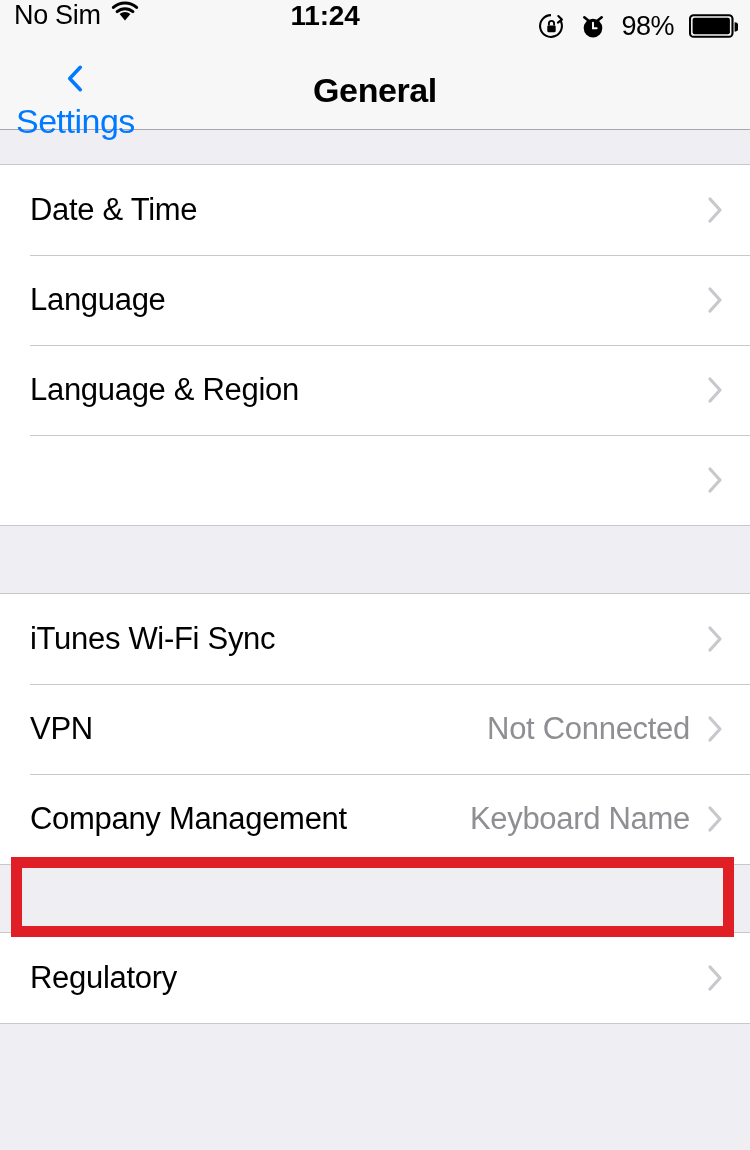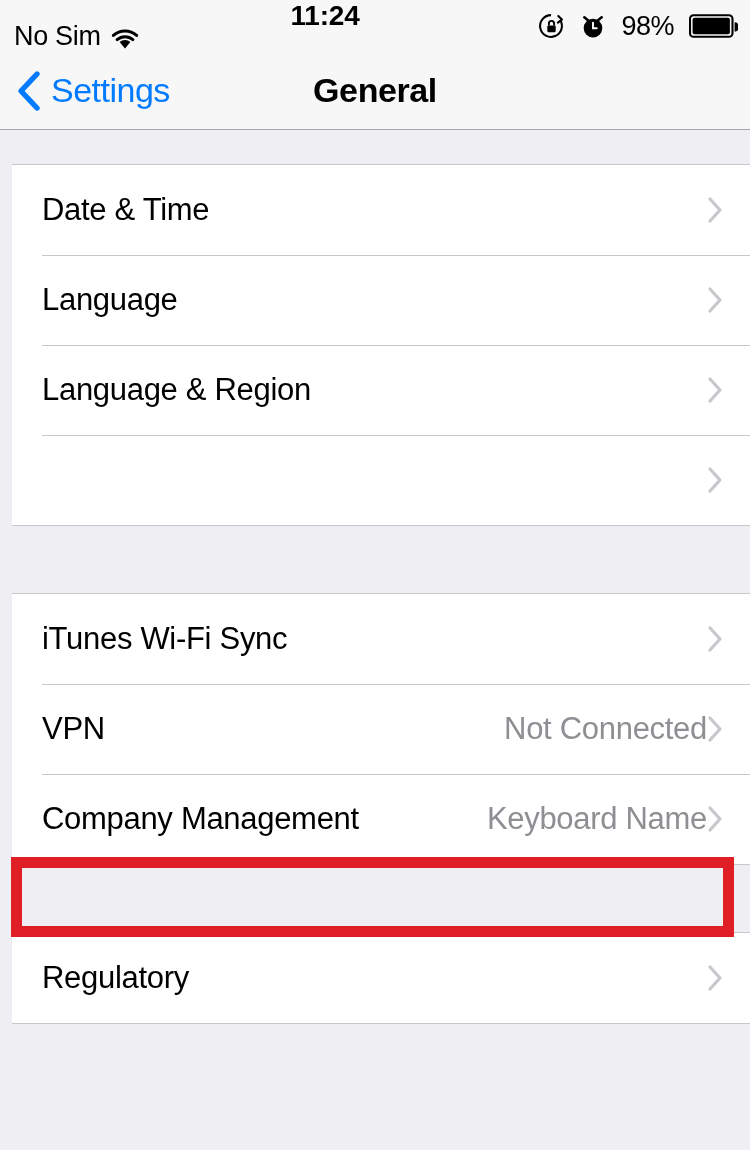--- a/index.html
+++ b/index.html
@@ -13,21 +13,21 @@
   #screen { position:relative; width:750px; height:1150px; background:#EFEEF3; }
 
   
   .statusbar {
     position:absolute; top:0; left:0; width:750px; height:52px;
     background:#F7F7F7;
     display:flex; align-items:center;
   }
   .sb-left {
     position:absolute; left:14px; top:0; height:52px;
-    display:flex; align-items:flex-end; gap:9px;
+    display:flex; align-items:flex-start; gap:9px;
   }
   .sb-carrier { font-size:27px; color:#000; letter-spacing:-0.3px; }
   .sb-center {
     position:absolute; left:0; width:650px; top:0; height:52px;
     display:flex; align-items:flex-start; justify-content:center;
   }
   .sb-clock { font-size:28px; font-weight:bold; color:#000; letter-spacing:-0.2px; }
   .sb-right {
     position:absolute; right:12px; top:0; height:52px;
     display:flex; align-items:center; gap:15px;
@@ -36,55 +36,56 @@
   .icon-svg { display:block; }
 
   
   .navbar {
     position:absolute; top:52px; left:0; width:750px; height:78px;
     background:#F7F7F7;
     border-bottom:1px solid #A8A8AB;
     z-index:8;
   }
   .nav-back {
-    position:absolute; left:16px; top:0; height:77px;
+    position:absolute; left:16px; top:12px; height:77px;
     display:flex; align-items:center; gap:9px;
     cursor:pointer;
+    flex-direction:column;
   }
   .nav-back-label { font-size:34px; color:#007AFF; letter-spacing:-0.5px; }
   .nav-title {
     position:absolute; left:0; width:750px; top:0; height:77px;
     display:flex; align-items:center; justify-content:center;
     font-size:34px; font-weight:bold; color:#000000; letter-spacing:-0.4px;
   }
 
   
   .table { position:absolute; top:52px; left:0; width:750px; }
-  .group { background:#FFFFFF; border-top:1px solid #C8C7CC; border-bottom:1px solid #C8C7CC;margin-left:12px; }
+  .group { background:#FFFFFF; border-top:1px solid #C8C7CC; border-bottom:1px solid #C8C7CC; }
   .gap { height:74px; background:#EFEEF3; }
   .gap-tall { height:67px; background:#EFEEF3; }
 
   .row {
     position:relative;
     height:90px;
     background:#FFFFFF;
     display:flex; align-items:center;
     padding-left:30px; padding-right:26px;
     cursor:pointer;
   }
   .row + .row::before {
     content:""; position:absolute; left:30px; right:0; top:0;
     height:1px; background:#C8C7CC;
   }
   .row-label {
     font-size:31px; color:#000; letter-spacing:-0.3px;
     white-space:nowrap;
   }
   .row-right {
-    margin-left:auto; display:flex; align-items:center; 
+    margin-left:auto; display:flex; align-items:center; gap:17px;
   }
   .row-value {
     font-size:31px; color:#8E8E93; letter-spacing:-0.3px; white-space:nowrap;
   }
   .chev { width:17px; height:30px; flex:0 0 auto; }
 
   
   .clip-wrap { height:38px; overflow:hidden; background:#FFF; border-bottom:1px solid #C8C7CC; }
   .clip-inner { margin-top:-52px; }
   .clip-inner .row { height:90px; }

